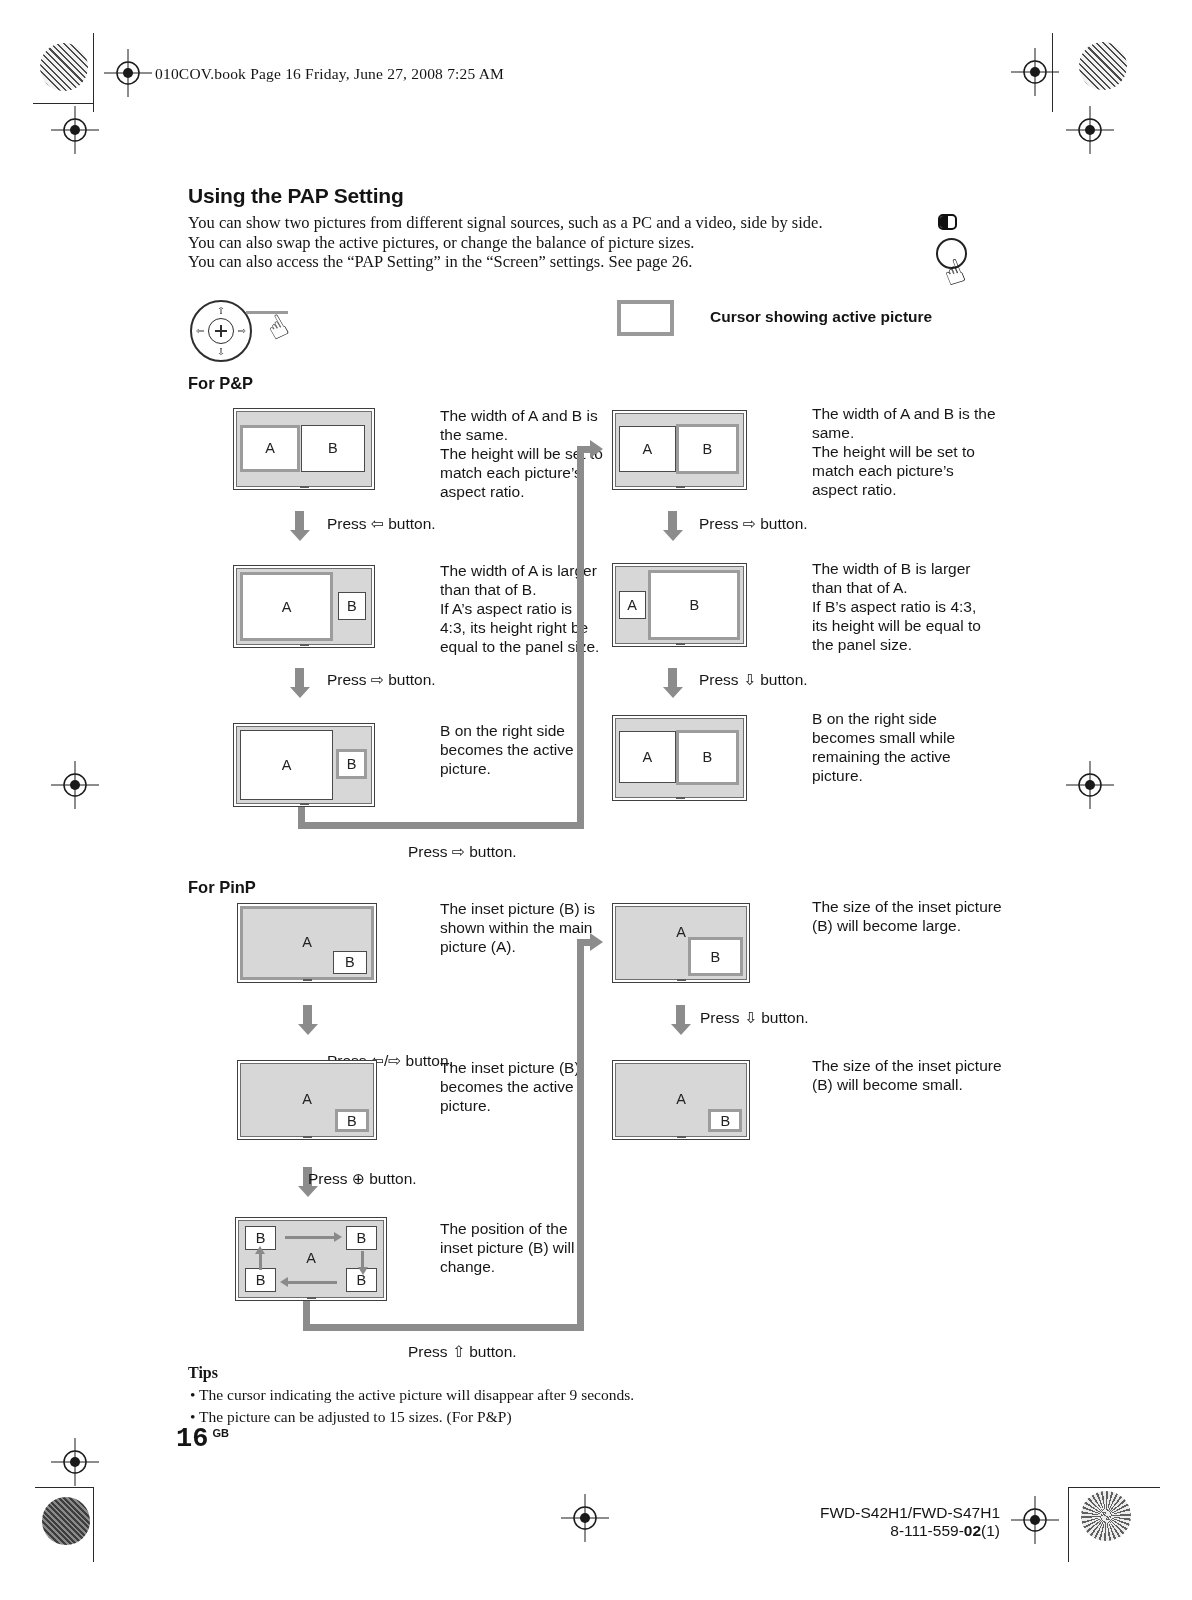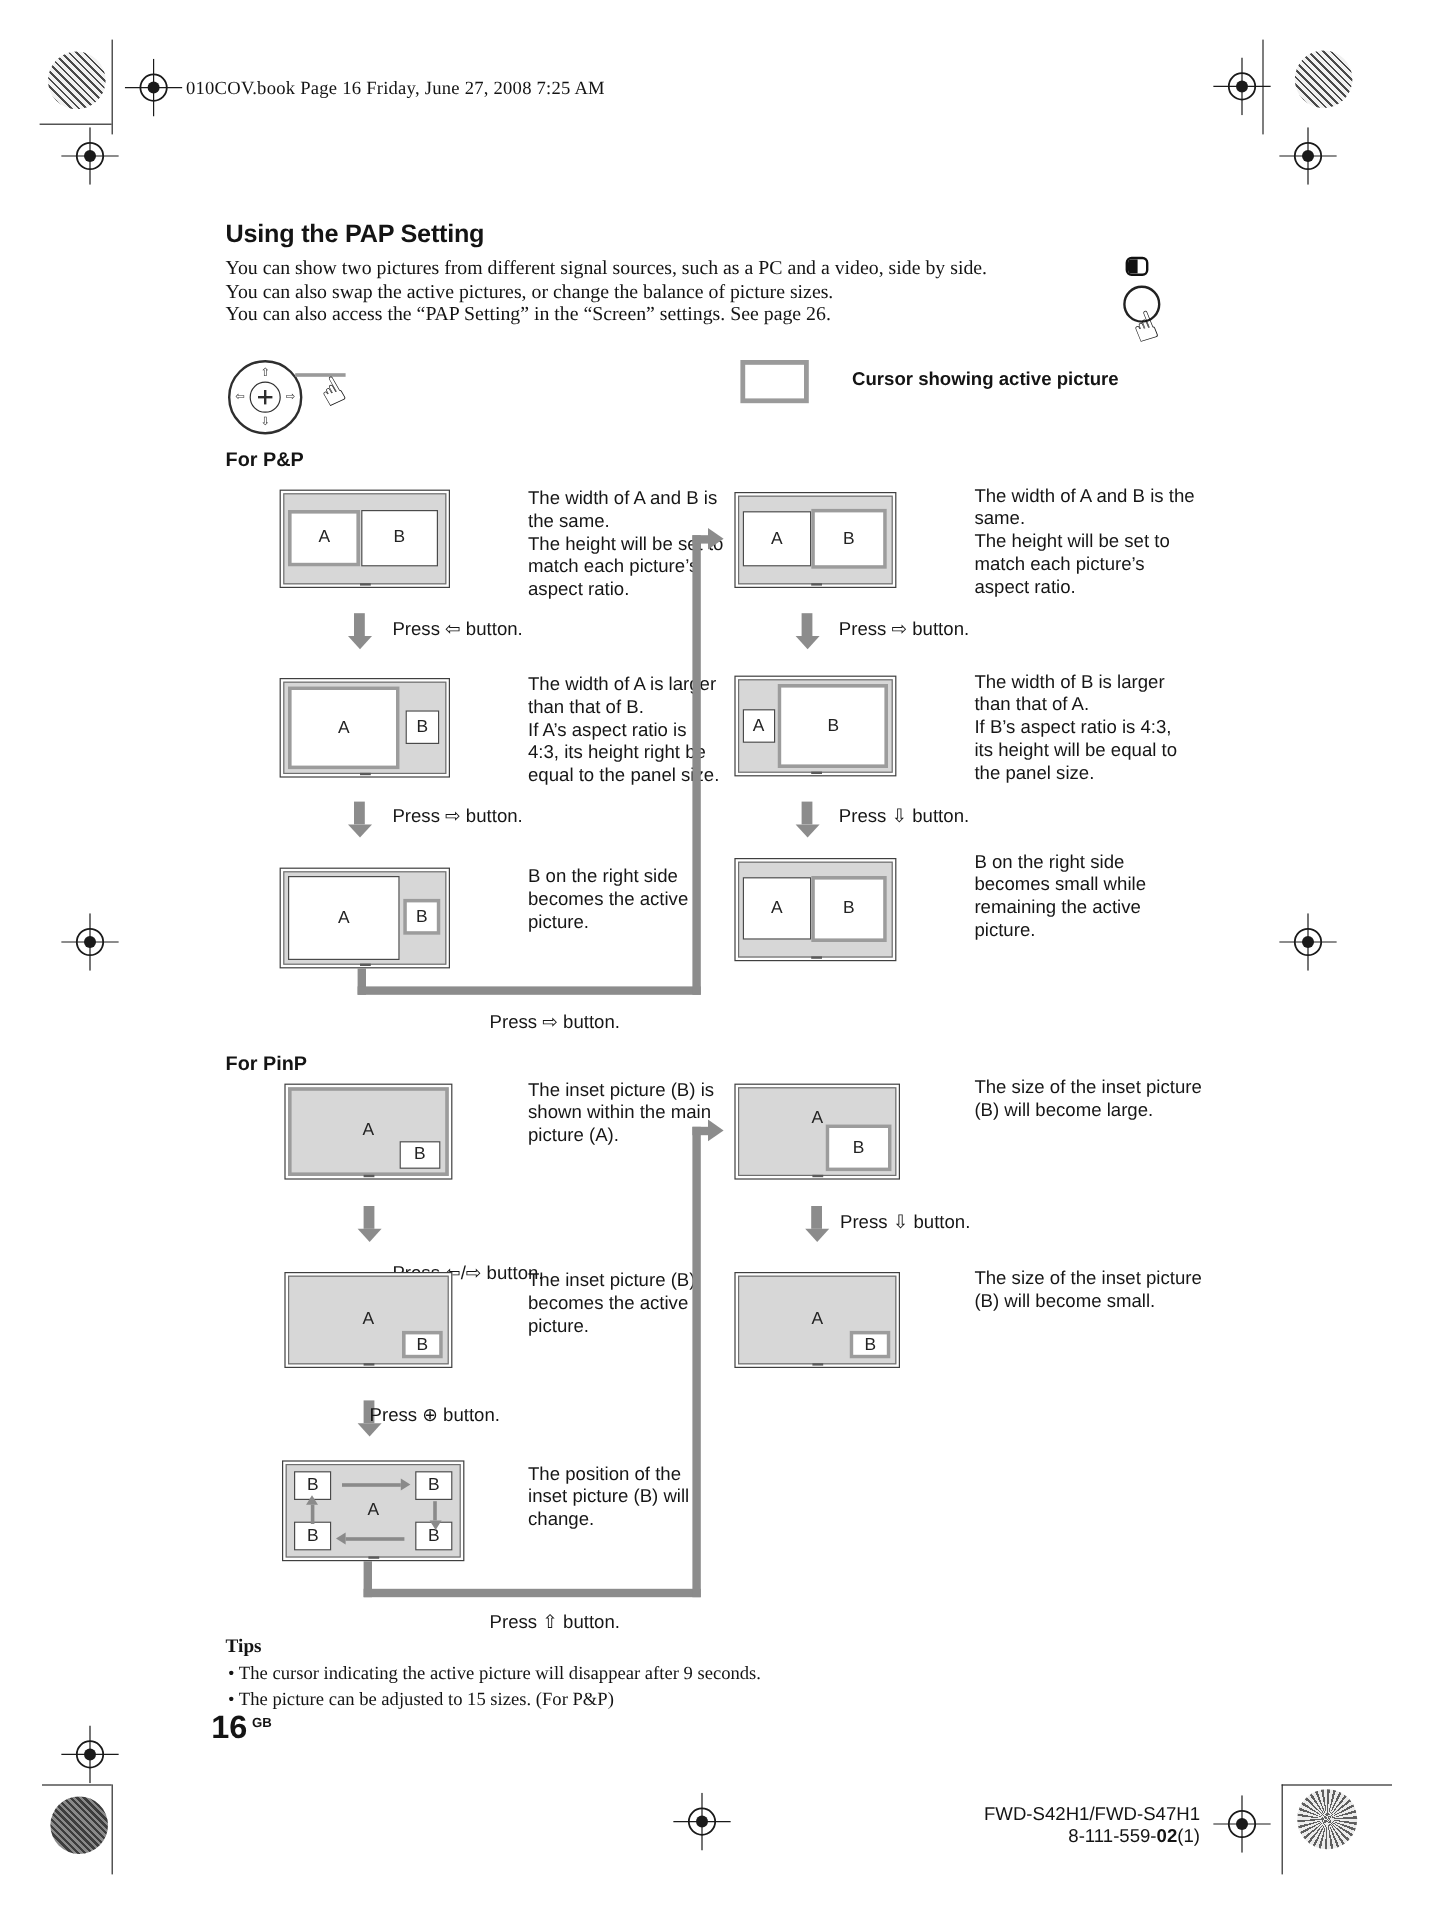--- a/index.html
+++ b/index.html
@@ -32,21 +32,21 @@
   .sec-head { font-family:"Liberation Sans",sans-serif; font-weight:bold; font-size:16.5px; }
   .caption {
     font-family:"Liberation Sans","DejaVu Sans",sans-serif; font-size:15.5px;
     line-height:19px; white-space:pre-line; color:#161616;margin-left:40px;
   }
   .press { font-family:"Liberation Sans","DejaVu Sans",sans-serif; font-size:15.5px; color:#161616; }
   .legend-label { font-family:"Liberation Sans",sans-serif; font-weight:bold; font-size:15.5px; }
   .tips-head { font-weight:bold; font-size:16px; }
   .tip-item { font-size:15.5px; }
   .tip-item::before { content:"•   "; }
-  .pageno { font-family:Liberation Sans, sans-serif; font-weight:bold; font-size:27px; }
+  .pageno { font-family:Liberation Mono, monospace; font-weight:bold; font-size:27px; }
   .pageno-suffix { font-family:"Liberation Sans",sans-serif; font-weight:bold; font-size:11px; }
   .footer-text { font-family:"Liberation Sans",sans-serif; font-size:15.5px; text-align:right; line-height:18px; }
 
   
   .monitor { position:absolute; border:1px solid #3f3f3f; background:#fff; padding:2px; }
   .monitor::after {
     content:""; position:absolute; left:50%; bottom:1px; width:9px; height:2px;
     margin-left:-4px; background:#5a5a5a;
   }
   .screen { position:relative; width:100%; height:100%; border:1px solid #6f6f6f; background:#d7d7d7; }

